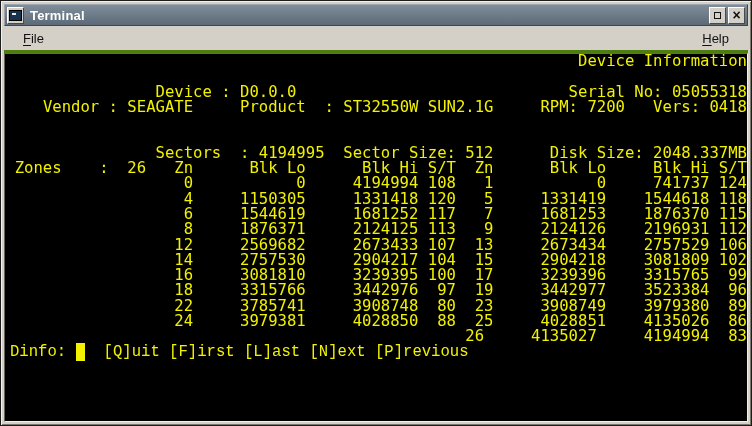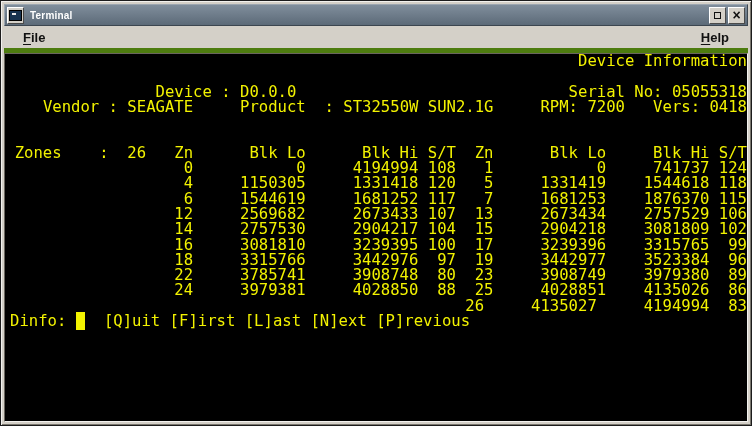--- a/index.html
+++ b/index.html
@@ -26,51 +26,50 @@
   }
   .wm-btn {
     width:17px; height:17px;
     background:#d4d0c8;
     border:1px solid; border-color:#ffffff #4a4a4a #4a4a4a #ffffff;
     display:flex; align-items:center; justify-content:center;
     flex:0 0 auto;
   }
   .term-icon { width:13px; height:11px; background:#16324f; border:1px solid #000; position:relative; }
   .term-icon::after { content:''; position:absolute; left:2px; top:2px; width:4px; height:2px; background:#e8e8e8; }
-  .title-text { color:#ffffff; font-weight:bold; font-size:10px; letter-spacing:0.2px; }
+  .title-text { color:#ffffff; font-weight:bold; font-size:13px; letter-spacing:0.2px; }
   .right-btns { margin-left:auto; display:flex; gap:2px; }
   .max-glyph { width:7px; height:7px; border:1px solid #111; display:block; }
   .close-glyph { font-size:14px; font-weight:bold; color:#111; line-height:1; }
 
   
   .menubar {
     height:26px; flex:0 0 26px;
     display:flex; align-items:center;
     padding:0 10px;
     gap:6px;
     font-size:13px; color:#111;
-    border-bottom:5px solid #4d7c0f;
-    font-weight:bold;
+    border-bottom:3px solid #4d7c0f;
   }
   .menu-item { padding:3px 9px; cursor:default; }
   .menu-item.help { margin-left:auto; }
 
   
   .terminal {
     flex:1 1 auto;
     background: var(--term-bg, #000000);
     color: var(--term-fg, #f2f200);
     border:1px solid; border-color:#6a665e #f2f1ee #f2f1ee #6a665e;
     font-family:"DejaVu Sans Mono", monospace;
     font-size:15.6px; line-height:15.3px;
     padding:0 0 0 5px;
     overflow:hidden;
   }
   .term-line { white-space:pre; height:15.3px;text-align:right; }
-  .status-line { white-space:pre; height:15.3px; }
+  .status-line { white-space:pre; height:15.3px;font-family:Liberation Mono, monospace; }
   .cursor { background: var(--term-fg, #f2f200); color: var(--term-fg, #f2f200); }
   u { text-underline-offset:2px; }
 </style>
 </head>
 <body>
 
 <div class="window">
 
   <div class="titlebar">
     <div class="wm-btn">
@@ -93,24 +92,26 @@
   </div>
 
   <div class="terminal">
     <div id="screen">
         <div class="term-line">                              Device Information</div>
         <div class="term-line"> </div>
         <div class="term-line">Device : D0.0.0                             Serial No: 05055318</div>
         <div class="term-line">Vendor : SEAGATE     Product  : ST32550W SUN2.1G     RPM: 7200   Vers: 0418</div>
         <div class="term-line"> </div>
         <div class="term-line"> </div>
+        <div class="term-line">Sectors  : 4194995  Sector Size: 512      Disk Size: 2048.337MB</div>
         <div class="term-line">Zones    :  26   Zn      Blk Lo      Blk Hi S/T  Zn      Blk Lo     Blk Hi S/T</div>
         <div class="term-line">                  0           0     4194994 108   1           0     741737 124</div>
         <div class="term-line">                  4     1150305     1331418 120   5     1331419    1544618 118</div>
         <div class="term-line">                  6     1544619     1681252 117   7     1681253    1876370 115</div>
+        <div class="term-line">                  8     1876371     2124125 113   9     2124126    2196931 112</div>
         <div class="term-line">                 12     2569682     2673433 107  13     2673434    2757529 106</div>
         <div class="term-line">                 14     2757530     2904217 104  15     2904218    3081809 102</div>
         <div class="term-line">                 16     3081810     3239395 100  17     3239396    3315765  99</div>
         <div class="term-line">                 18     3315766     3442976  97  19     3442977    3523384  96</div>
         <div class="term-line">                 22     3785741     3908748  80  23     3908749    3979380  89</div>
         <div class="term-line">                 24     3979381     4028850  88  25     4028851    4135026  86</div>
         <div class="term-line">                 26     4135027     4194994  83</div>
       </div>
     <div class="status-line"><span>Dinfo:</span><span> </span><span class="cursor"> </span><span>  </span><span>[Q]uit [F]irst [L]ast [N]ext [P]revious</span></div>
   </div>

